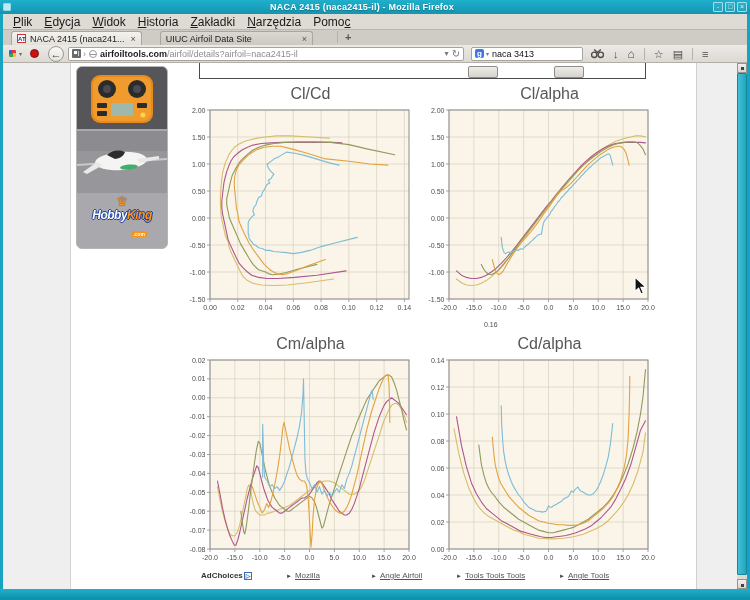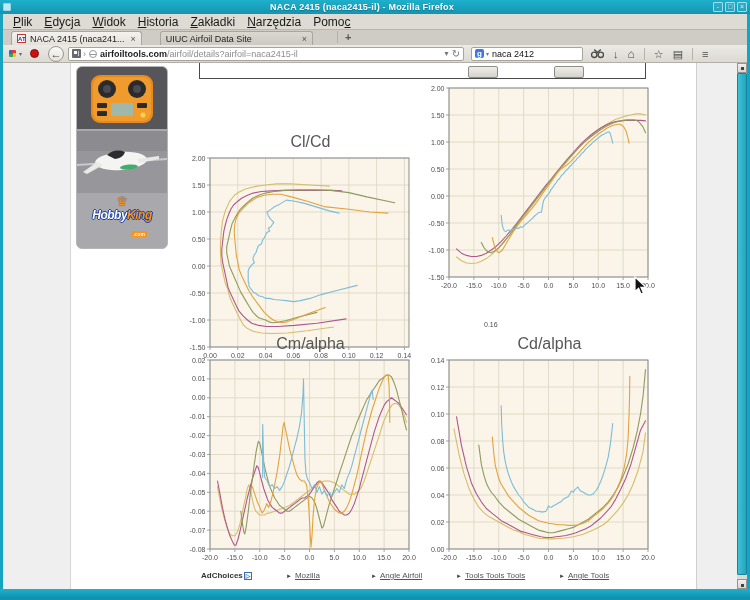--- a/index.html
+++ b/index.html
@@ -170,21 +170,21 @@
       <span class="url-domain">airfoiltools.com</span>
       <span class="url-path">/airfoil/details?airfoil=naca2415-il</span>
       <span class="url-right">
         <span>▾</span>
         <span style="font-size:10px;">↻</span>
       </span>
     </div>
     <div class="searchbox">
       <span class="engine-icon">g</span>
       <span class="search-caret">▾</span>
-      <span class="search-text">naca 2412</span>
+      <span class="search-text">naca 3413</span>
     </div>
     <div class="tool-icons">
       <svg width="13" height="11" viewBox="0 0 13 11">
         <circle cx="3.2" cy="6.8" r="2.7" fill="none" stroke="#4d4b47" stroke-width="1.4"></circle>
         <circle cx="9.8" cy="6.8" r="2.7" fill="none" stroke="#4d4b47" stroke-width="1.4"></circle>
         <path d="M3.2 1.5 L6.5 4.5 L9.8 1.5" fill="none" stroke="#4d4b47" stroke-width="1.4"></path>
       </svg>
       <span class="tool-icon" style="font-weight:bold;">↓</span>
       <span class="tool-icon" style="font-size:12px;">⌂</span>
       <span class="tool-sep"></span>
@@ -229,21 +229,21 @@
           <div class="hk-com">.com</div>
         </div>
       </div>
 
       <div class="topform">
         <div class="form-btn" style="left:268px;"></div>
         <div class="form-btn" style="left:354px;"></div>
       </div>
 
       <div class="charts">
-        <div class="chart-block" style="left:0; top:0;margin-top:48px;">
+        <div class="chart-block" style="left:0; top:0;">
           <div class="chart-title">Cl/Cd</div>
           <svg class="plot" width="237" height="210" viewBox="0 0 237 210">
               <rect x="34" y="3" width="199" height="189" fill="#faf5e8"></rect>
               <line x1="34" y1="3" x2="34" y2="192" stroke="#d9d4c2" stroke-width="0.8"></line>
               <line x1="34" y1="192" x2="34" y2="195" stroke="#8a8a8a" stroke-width="0.8"></line>
               <text x="34" y="203" text-anchor="middle" font-size="7" fill="#4d4d4d">0.00</text>
               <line x1="61.77390090718772" y1="3" x2="61.77390090718772" y2="192" stroke="#d9d4c2" stroke-width="0.8"></line>
               <line x1="61.77390090718772" y1="192" x2="61.77390090718772" y2="195" stroke="#8a8a8a" stroke-width="0.8"></line>
               <text x="61.77390090718772" y="203" text-anchor="middle" font-size="7" fill="#4d4d4d">0.02</text>
               <line x1="89.54780181437545" y1="3" x2="89.54780181437545" y2="192" stroke="#d9d4c2" stroke-width="0.8"></line>
@@ -290,20 +290,21 @@
               <text x="29.5" y="5.5" text-anchor="end" font-size="7" fill="#4d4d4d">2.00</text>
               <rect x="34" y="3" width="199" height="189" fill="none" stroke="#8a8a8a" stroke-width="1"></rect>
               <path d="M157.6,172.0 L131.2,175.8 L111.8,178.0 L96.5,178.5 L85.4,178.0 L77.0,176.3 L71.5,173.6 L67.3,169.9 L64.6,165.0 L61.8,159.6 L59.0,153.7 L56.2,147.7 L53.4,141.2 L52.1,134.8 L49.3,128.3 L47.9,121.8 L46.5,115.3 L45.1,108.8 L44.8,102.4 L44.4,96.4 L44.4,89.9 L44.8,84.0 L45.1,78.1 L45.8,72.1 L46.5,66.2 L47.9,60.8 L49.3,55.9 L51.4,51.1 L53.4,46.7 L56.2,43.0 L59.0,39.7 L63.2,37.0 L68.7,34.3 L74.3,32.7 L81.2,31.1 L89.5,30.0 L100.7,28.9 L114.5,28.9 L134.0,30.0 L153.4,31.1" fill="none" stroke="#d6bd6a" stroke-width="1.1" stroke-linejoin="round" stroke-linecap="round"></path>
               <path d="M170.1,163.9 L140.9,168.2 L118.7,170.4 L102.0,171.5 L90.9,171.5 L82.6,170.4 L75.7,168.2 L71.5,165.0 L67.3,161.2 L63.2,156.4 L60.4,151.0 L57.6,145.0 L54.8,139.1 L52.1,132.6 L50.7,126.1 L49.3,119.6 L47.9,113.2 L46.5,106.7 L45.8,100.2 L45.8,94.3 L46.5,87.8 L47.2,81.8 L47.9,75.9 L49.3,70.0 L50.7,64.6 L52.7,59.2 L54.8,54.3 L57.6,50.0 L61.8,46.2 L65.9,43.0 L71.5,40.3 L77.0,38.1 L85.4,36.5 L95.1,35.9 L106.2,35.4 L120.1,35.4 L138.2,35.4 L156.2,35.4 L165.9,35.9" fill="none" stroke="#b0568e" stroke-width="1.1" stroke-linejoin="round" stroke-linecap="round"></path>
               <path d="M140.9,157.4 L121.5,162.3 L110.4,165.5 L102.0,167.2 L96.5,167.7 L92.3,166.6 L89.5,165.0 L82.6,162.8 L77.0,157.4 L72.9,151.0 L68.7,143.9 L64.6,136.9 L61.8,130.4 L59.0,124.0 L56.2,117.5 L53.4,111.0 L52.1,104.5 L50.7,98.0 L50.7,91.6 L52.1,85.6 L53.4,79.7 L54.8,73.7 L56.2,68.3 L59.0,62.9 L61.8,58.1 L64.6,53.8 L68.7,50.0 L72.9,46.2 L77.0,43.0 L82.6,40.3 L89.5,38.1 L97.9,36.5 L109.0,35.4 L121.5,34.9 L138.2,34.9 L154.8,35.4 L172.9,37.6 L190.9,41.9 L218.7,47.8" fill="none" stroke="#8f9a5f" stroke-width="1.1" stroke-linejoin="round" stroke-linecap="round"></path>
               <path d="M149.3,152.6 L132.6,158.5 L120.1,163.4 L111.8,166.6 L106.2,167.7 L100.7,166.6 L96.5,164.5 L92.3,161.2 L88.2,157.4 L82.6,149.9 L77.0,142.3 L72.9,135.8 L68.7,127.2 L65.9,121.3 L63.2,114.8 L61.8,107.2 L60.4,100.7 L59.7,93.2 L59.0,86.2 L58.3,78.6 L58.3,73.7 L59.0,68.3 L60.4,62.9 L63.2,57.5 L67.3,53.2 L71.5,48.9 L75.7,45.7 L81.2,42.4 L88.2,40.3 L96.5,39.2 L104.8,39.2 L117.3,42.4 L131.2,46.2 L147.9,51.6 L172.9,54.3 L193.7,57.0 L211.8,58.1" fill="none" stroke="#e2a23f" stroke-width="1.1" stroke-linejoin="round" stroke-linecap="round"></path>
               <path d="M181.2,130.4 L161.8,135.3 L145.1,139.6 L134.0,143.4 L124.3,145.6 L117.3,146.6 L110.4,145.6 L103.4,145.0 L97.9,144.5 L93.7,143.4 L89.5,143.4 L86.8,141.8 L82.6,140.7 L79.8,138.5 L77.0,136.9 L75.7,134.8 L74.3,133.1 L72.9,131.0 L72.9,127.7 L72.2,127.2 L72.2,115.9 L72.9,113.7 L75.7,109.9 L78.4,107.8 L77.0,104.5 L77.0,102.9 L78.4,99.7 L79.8,98.0 L81.2,93.7 L82.6,90.5 L85.4,88.9 L86.8,84.5 L88.2,82.9 L90.9,77.5 L93.7,75.9 L92.3,73.2 L95.1,71.6 L96.5,68.9 L97.9,67.3 L95.1,64.6 L93.7,62.9 L92.3,60.8 L90.9,57.0 L93.7,55.4 L97.9,52.1 L103.4,49.4 L110.4,45.1 L118.7,46.2 L128.4,48.4 L140.9,52.1 L153.4,55.9 L163.1,58.1" fill="none" stroke="#7cbcd9" stroke-width="1.1" stroke-linejoin="round" stroke-linecap="round"></path>
             </svg>
         </div>
         <div class="chart-block" style="left:239px; top:0;">
+          <div class="chart-title">Cl/alpha</div>
           <svg class="plot" width="237" height="210" viewBox="0 0 237 210">
               <rect x="34" y="3" width="199" height="189" fill="#faf5e8"></rect>
               <line x1="34" y1="3" x2="34" y2="192" stroke="#d9d4c2" stroke-width="0.8"></line>
               <line x1="34" y1="192" x2="34" y2="195" stroke="#8a8a8a" stroke-width="0.8"></line>
               <text x="34" y="203" text-anchor="middle" font-size="7" fill="#4d4d4d">-20.0</text>
               <line x1="58.875" y1="3" x2="58.875" y2="192" stroke="#d9d4c2" stroke-width="0.8"></line>
               <line x1="58.875" y1="192" x2="58.875" y2="195" stroke="#8a8a8a" stroke-width="0.8"></line>
               <text x="58.875" y="203" text-anchor="middle" font-size="7" fill="#4d4d4d">-15.0</text>
               <line x1="83.75" y1="3" x2="83.75" y2="192" stroke="#d9d4c2" stroke-width="0.8"></line>
               <line x1="83.75" y1="192" x2="83.75" y2="195" stroke="#8a8a8a" stroke-width="0.8"></line>

